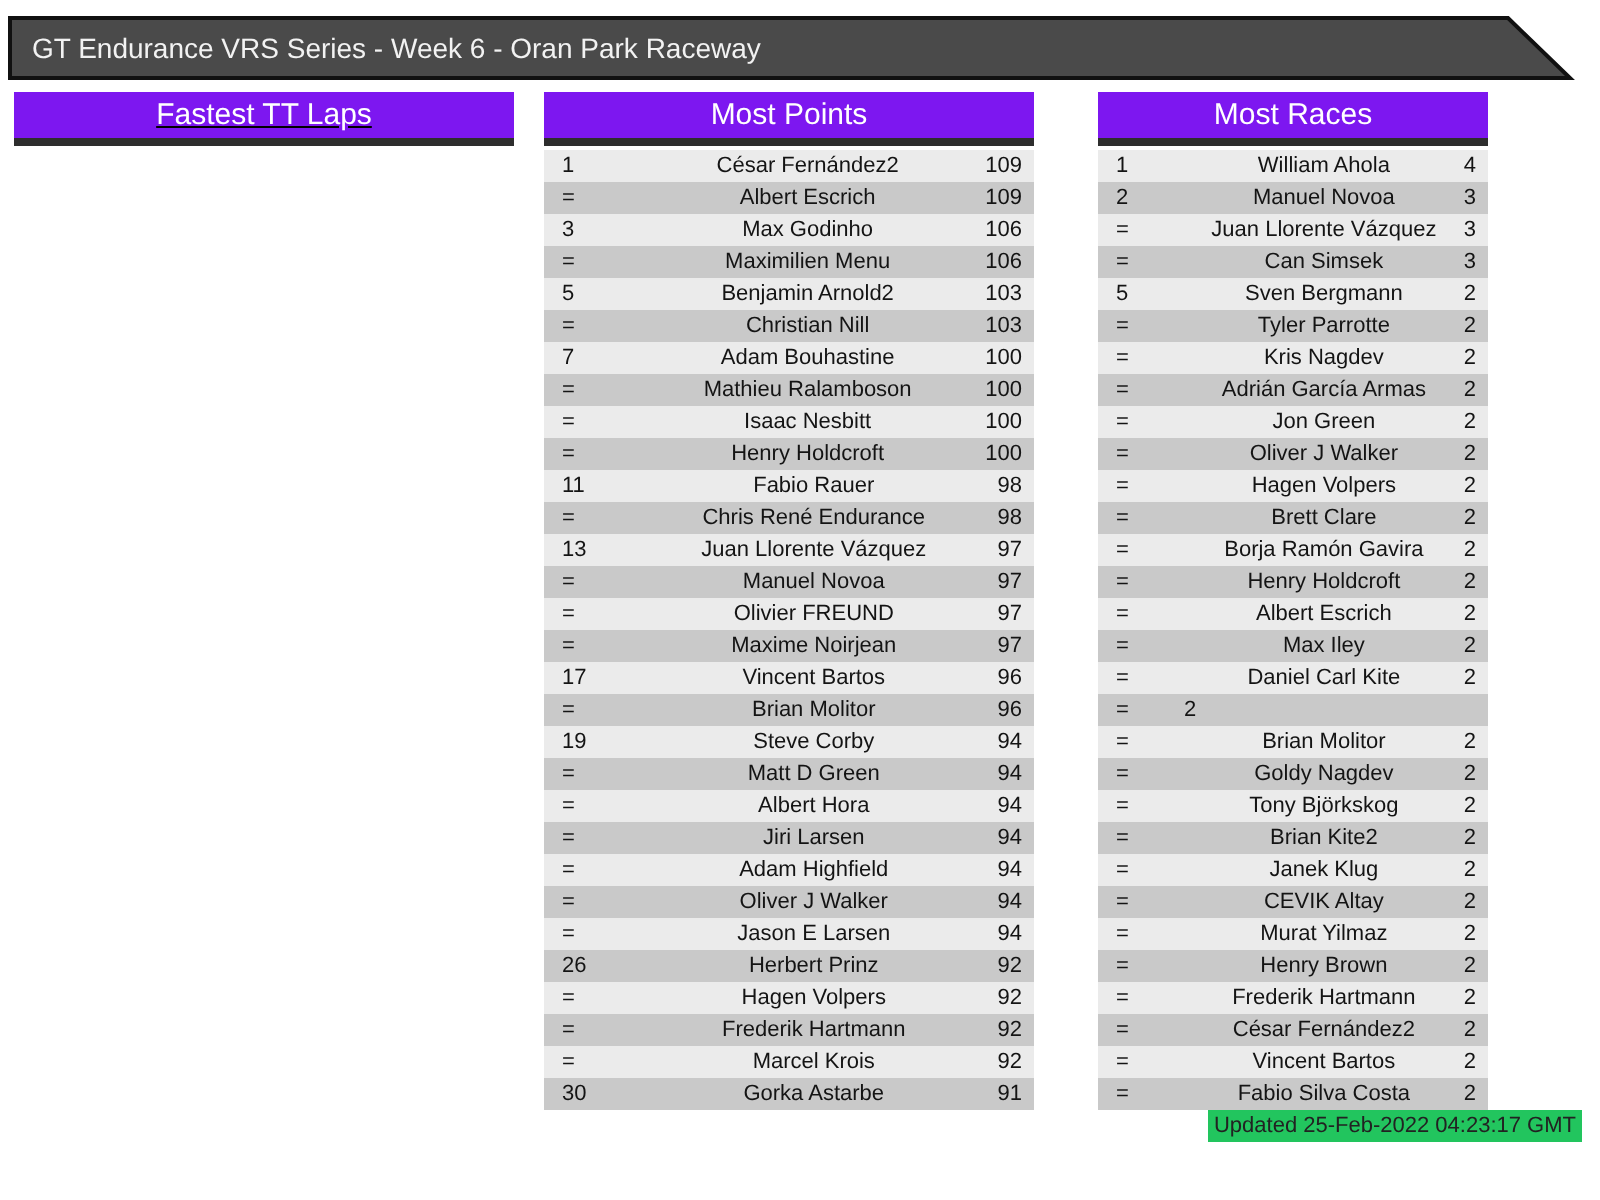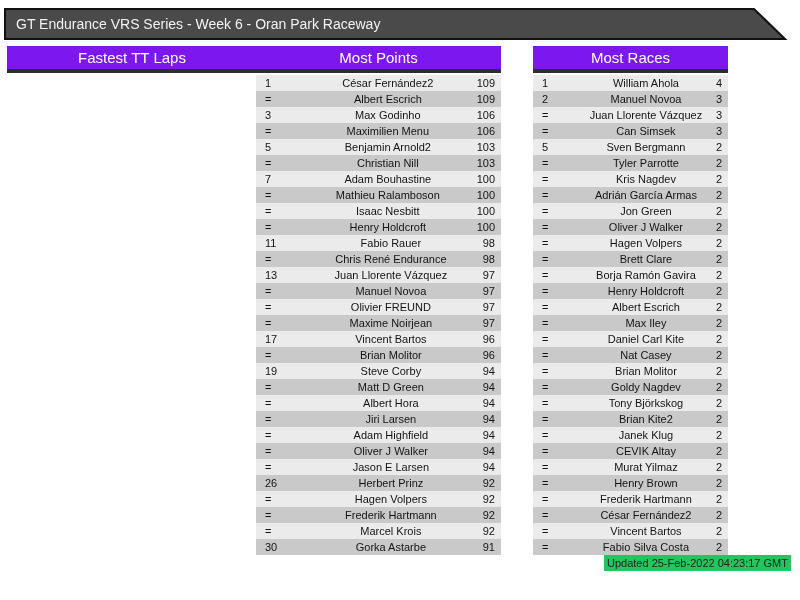--- a/index.html
+++ b/index.html
@@ -16,23 +16,23 @@
   
   .banner { position: absolute; left: 4px; top: 7px; width: 788px; height: 34px; }
   .banner svg { display: block; }
   .banner-title {
     position: absolute; left: 12px; top: 0; height: 34px;
     line-height: 35px; color: #f2f2f2; font-size: 14px; white-space: nowrap;
   }
 
   
   .col { position: absolute; top: 46px; }
-  .col-1 { left: 7px;   width: 250px; }
-  .col-2 { left: 256px; width: 245px; }
-  .col-3 { left: 521px; width: 195px; padding-left: 12px; }
+  .col-1 { left: 7px;   width: 250px; text-decoration: underline; }
+  .col-2 { left: 272px; width: 245px; }
+  .col-3 { left: 537px; width: 195px; padding-left: 12px; }
 
   .col-header {
     height: 23px; line-height: 23px;
     background: #7d17f0; color: #ffffff;
     text-align: center; font-size: 15px;
     border-bottom: 4px solid #2e2e2e;
   }
 
   .rows { margin-top: 2px; }
   .row { display: flex; height: 16px; line-height: 16px; font-size: 11px; color: #141414; }
@@ -304,21 +304,20 @@
           <span class="cell-name">Max Iley</span>
           <span class="cell-value">2</span>
         </div>
         <div class="row">
           <span class="cell-rank">=</span>
           <span class="cell-name">Daniel Carl Kite</span>
           <span class="cell-value">2</span>
         </div>
         <div class="row">
           <span class="cell-rank">=</span>
-          <span class="cell-name">Nat Casey</span>
           <span class="cell-value">2</span>
         </div>
         <div class="row">
           <span class="cell-rank">=</span>
           <span class="cell-name">Brian Molitor</span>
           <span class="cell-value">2</span>
         </div>
         <div class="row">
           <span class="cell-rank">=</span>
           <span class="cell-name">Goldy Nagdev</span>

